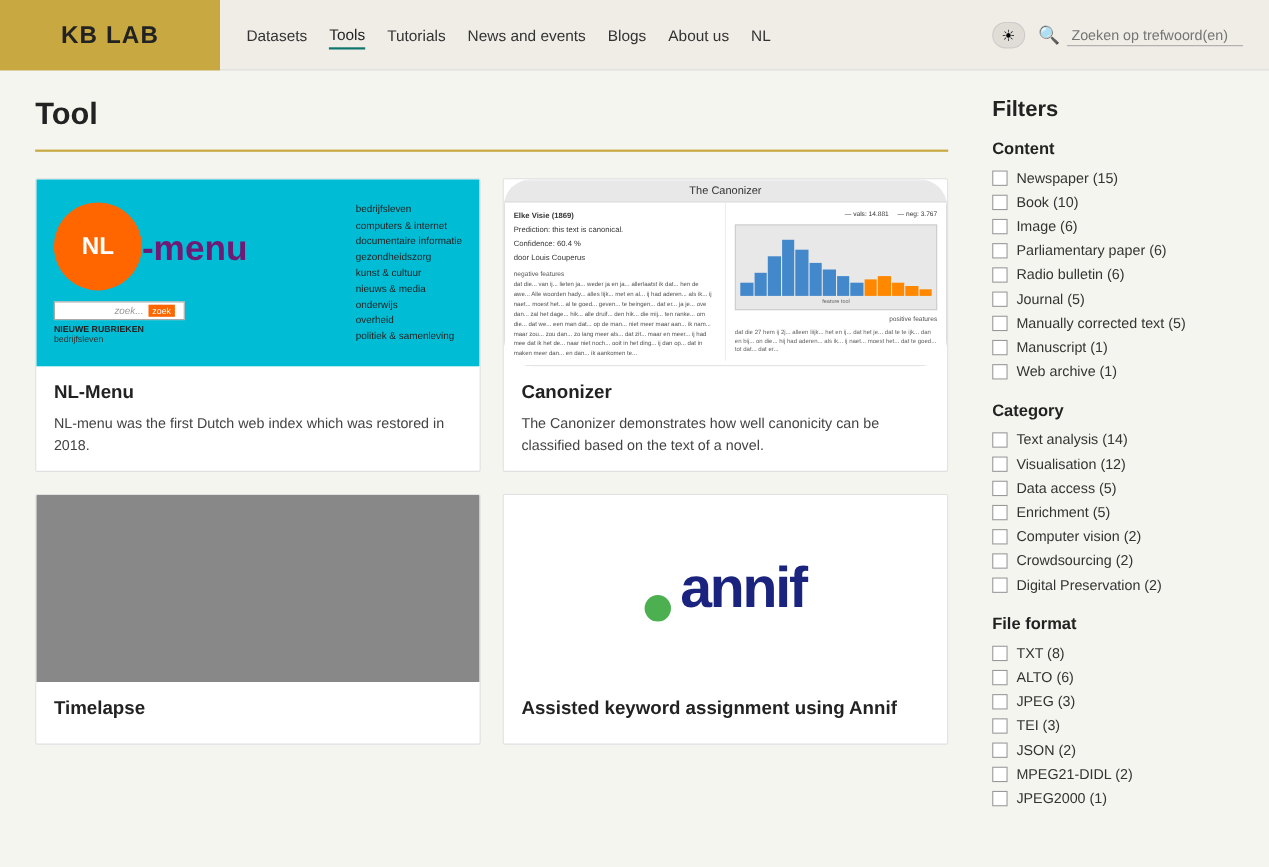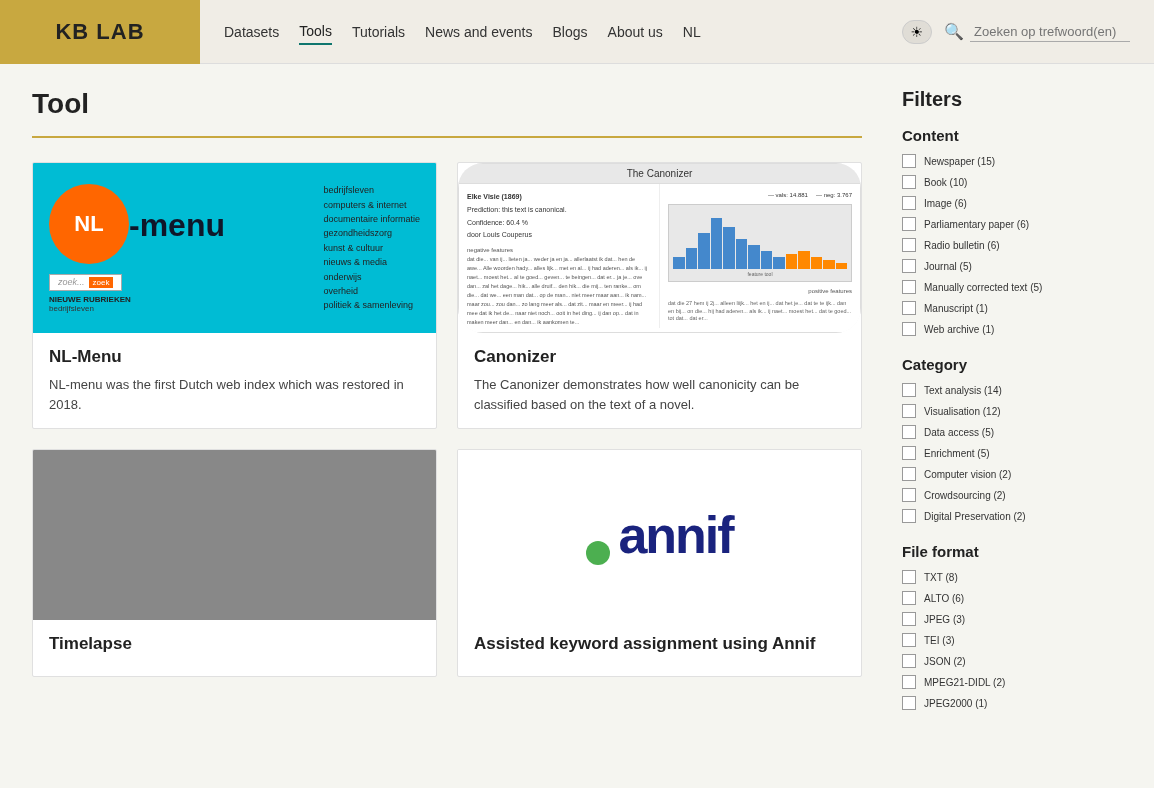--- a/index.html
+++ b/index.html
@@ -157,21 +157,21 @@
       align-items: center;
       justify-content: center;
       font-weight: bold;
       font-size: 22px;
       color: white;
       margin-bottom: 4px;
     }
     .nl-menu-text {
       font-size: 32px;
       font-weight: bold;
-      color: #0f172a;
+      color: #701a75;
     }
     .nl-menu-right {
       font-size: 9px;
       color: #333;
       line-height: 1.6;
     }
     .nl-menu-right-items {
       list-style: none;
     }
     .nl-menu-right-items li {
@@ -306,21 +306,21 @@
       width: 14px;
       height: 14px;
       border: 1px solid #999;
       background: white;
       flex-shrink: 0;
       cursor: pointer;
       appearance: none;
       -webkit-appearance: none;
     }
     .filter-label {
-      font-size: 10px;
+      font-size: 13px;
       color: #333;
     }
   </style>
 </head>
 <body>
 
 <header class="header">
   <div class="logo-area">
     <span class="logo-text">KB LAB</span>
   </div>
@@ -356,21 +356,21 @@
         <div class="card-image nl-menu-bg">
           <div class="nl-menu-content">
             <div class="nl-logo">
               <div style="display:flex; align-items:center; gap:0px;">
                 <div class="nl-badge">
                   <span>NL</span>
                 </div>
                 <span class="nl-menu-text">-menu</span>
               </div>
               <div style="background:white; border:1px solid #aaa; padding:2px 8px; margin-top:6px; font-size:9px; display:flex; align-items:center; gap:4px;">
-                <span style="color:#999; font-style:italic;">zoek...</span>
+                <span style="color:#999; font-style:italic;margin-left:46px;">zoek...</span>
                 <span style="background:#ff6600; color:white; padding:1px 4px; font-size:8px;">zoek</span>
               </div>
               <div style="font-size:8px; color:#222; margin-top:4px; font-weight:bold;">NIEUWE RUBRIEKEN</div>
               <div style="font-size:8px; color:#333;">bedrijfsleven</div>
             </div>
             <div class="nl-menu-right">
               <ul class="nl-menu-right-items">
                 <li>bedrijfsleven</li>
                 <li>computers &amp; internet</li>
                 <li>documentaire informatie</li>

